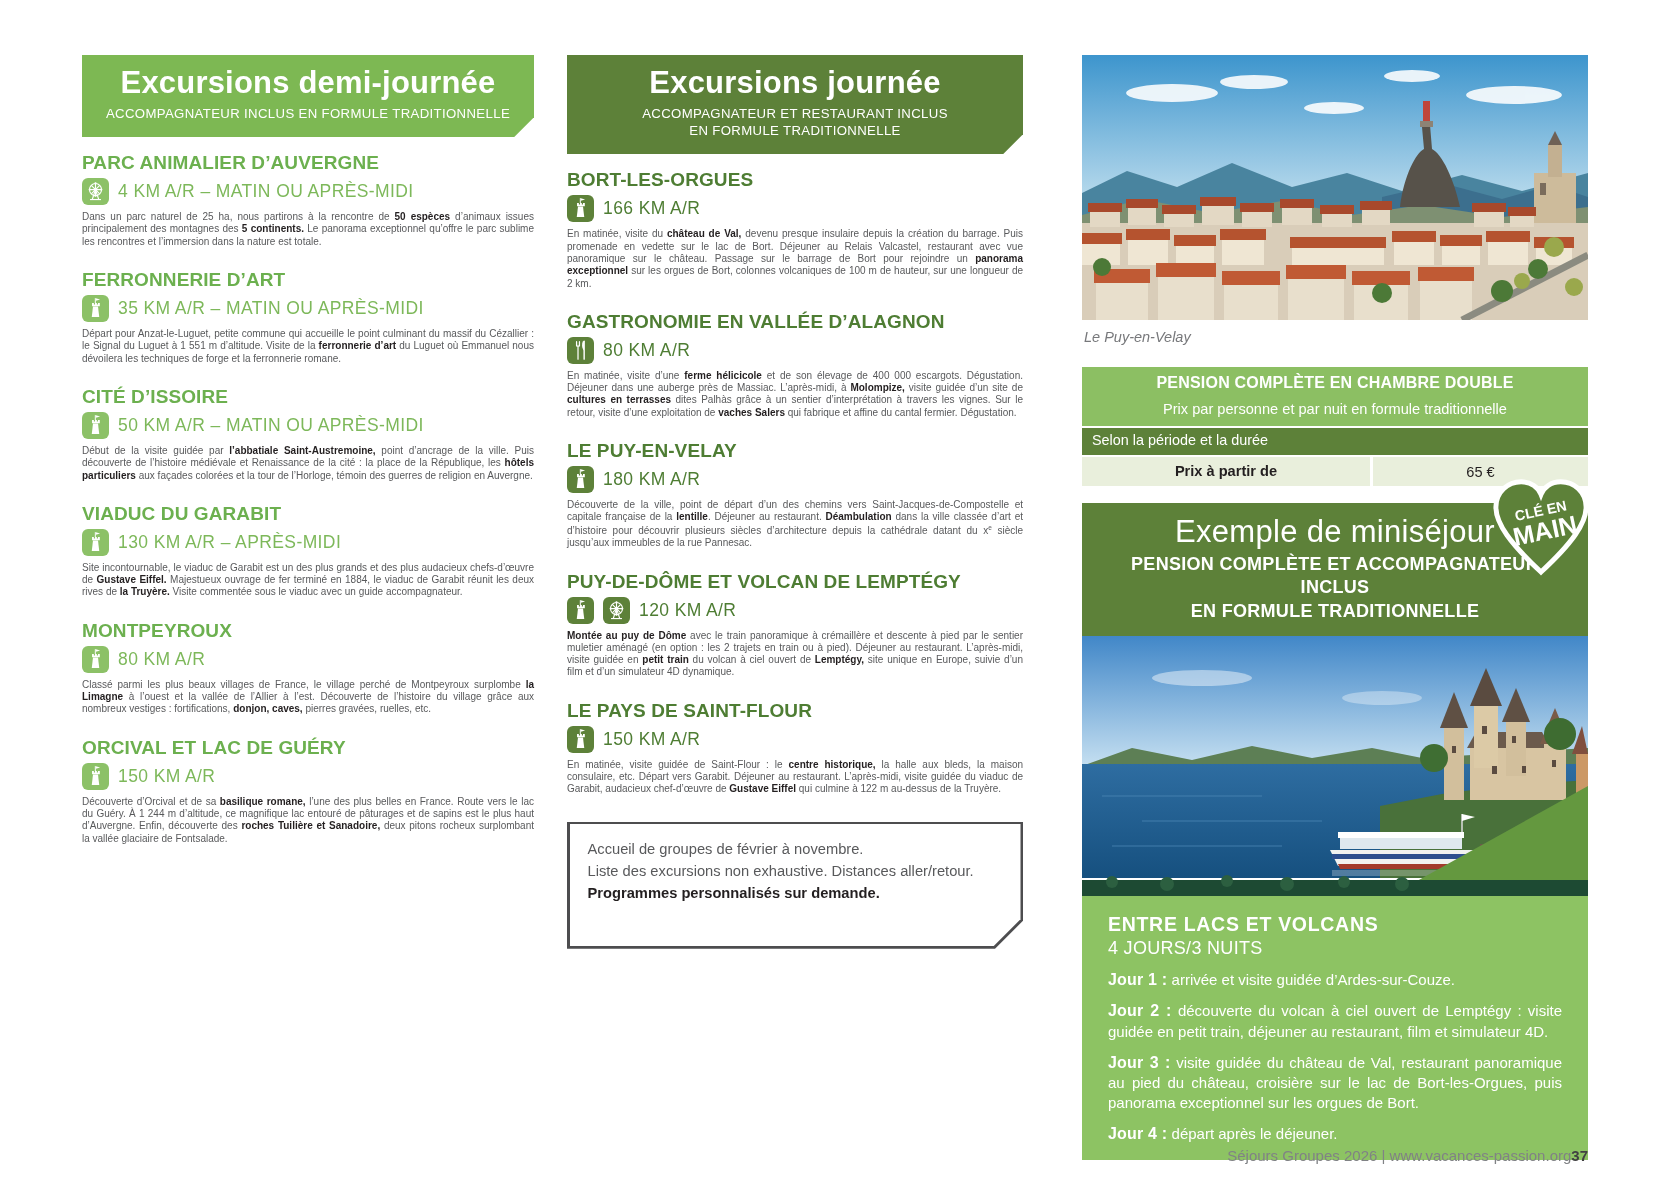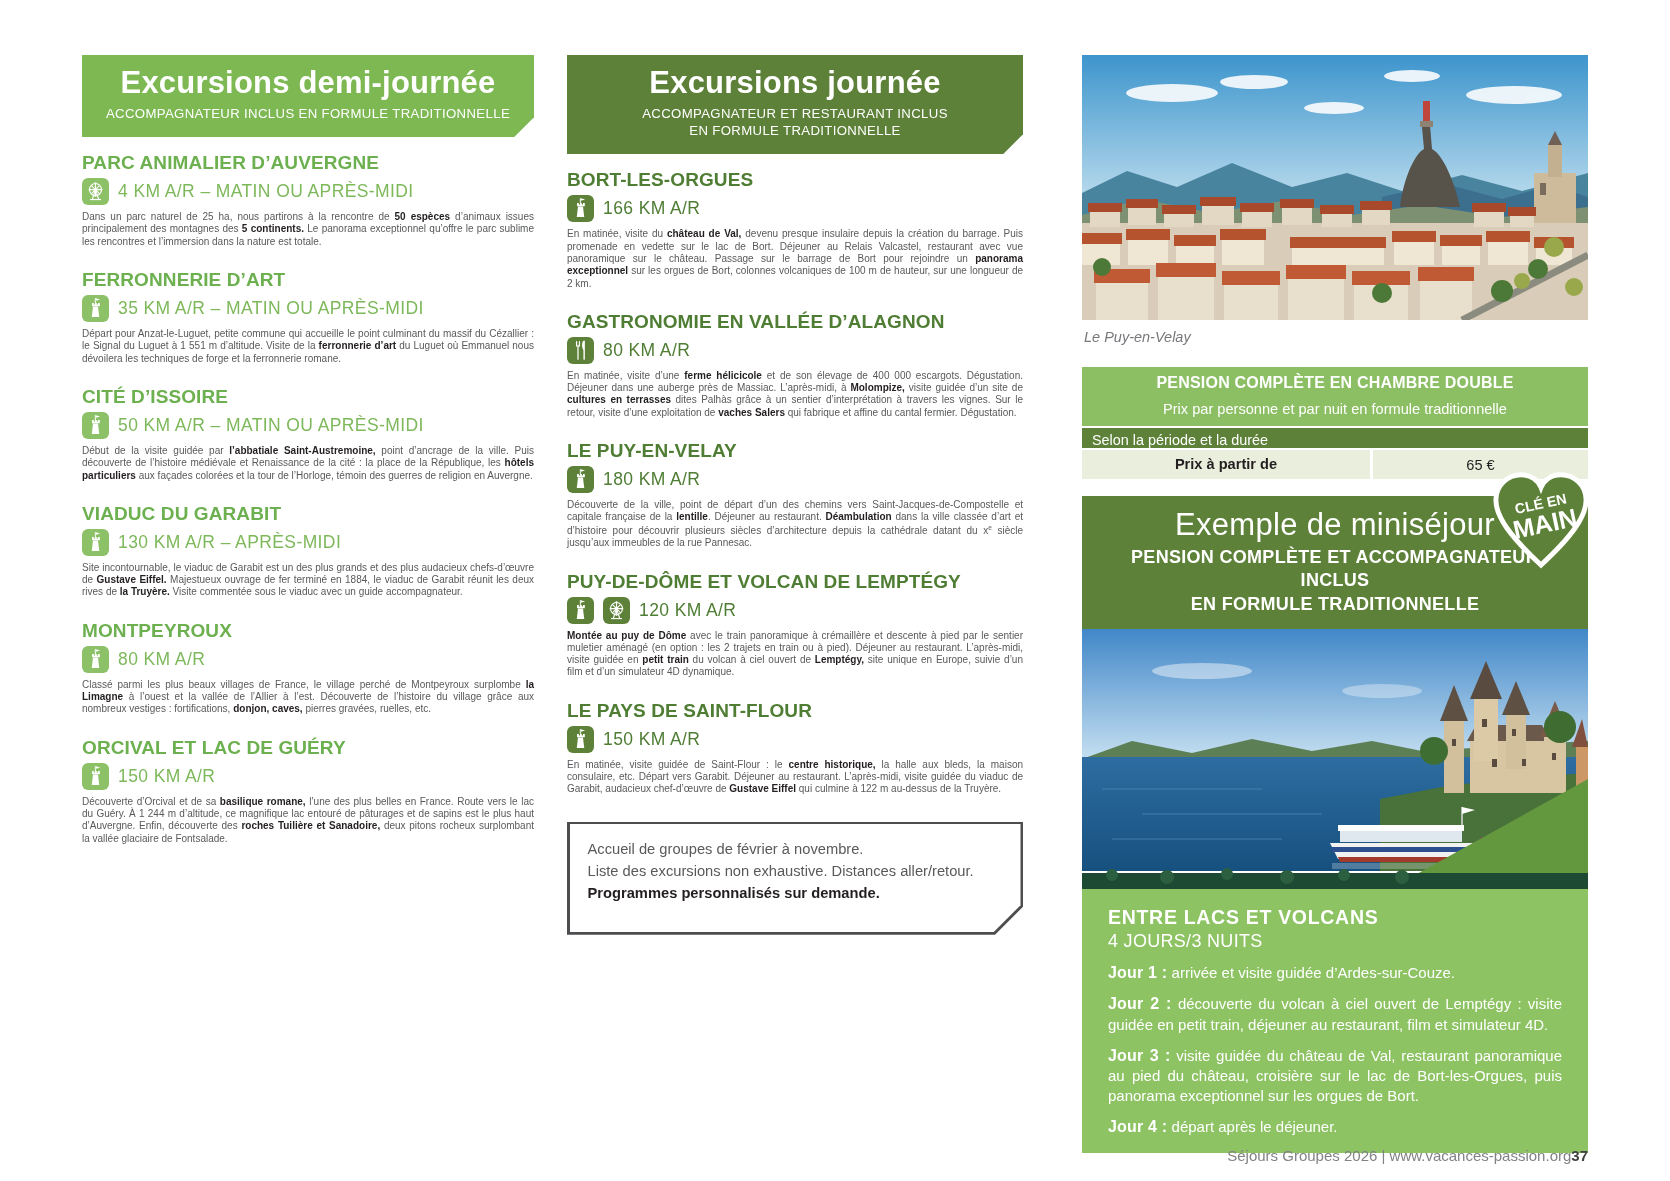--- a/index.html
+++ b/index.html
@@ -34,33 +34,33 @@
   .distance{font-size:17.5px;letter-spacing:.4px;}
   #col-left .distance{color:#7db85a;}
   #col-mid .distance{color:#4e7d33;}
   .body{margin:0;font-size:10px;line-height:1.23;text-align:justify;color:#58595b;}
   .body b{color:#231f20;}
   sup{font-size:.65em;}
 
   
   .notebox-outer{margin-top:26px;background:#4d4d4f;padding:2.5px;
     clip-path:polygon(0 0,100% 0,100% calc(100% - 28px),calc(100% - 28px) 100%,0 100%);}
-  .notebox-inner{background:#fff;padding:14px 18px 28px;
+  .notebox-inner{background:#fff;padding:14px 18px 42px;
     clip-path:polygon(0 0,100% 0,100% calc(100% - 27px),calc(100% - 27px) 100%,0 100%);}
   .note-line{font-size:14.7px;line-height:1.5;color:#58595b;}
   .note-line.bold{font-weight:bold;color:#231f20;}
 
   
   .photo{display:block;width:506px;}
   .caption{margin:9px 0 0 2px;font-size:14.5px;color:#77787b;font-style:italic;}
   .price-table{margin-top:22px;}
   .t-head{background:#8cbf63;color:#fff;text-align:center;padding:7px 4px 9px;}
   .t-head .t1{font-size:16px;font-weight:bold;letter-spacing:.2px;}
   .t-head .t2{font-size:14.6px;margin-top:9px;}
-  .t-dark{background:#5d8139;color:#fff;font-size:14.4px;padding:4px 10px 0;margin-top:2px;}
+  .t-dark{background:#5d8139;color:#fff;font-size:14.4px;padding:4px 10px 7px;margin-top:2px;}
   .t-row{display:flex;gap:3px;margin-top:2px;color:#231f20;font-size:14.6px;}
   .t-cell-l{flex:1;background:#e9efdc;padding:6px 10px 7px;font-weight:bold;text-align:center;}
   .t-cell-r{width:215px;background:#e9efdc;display:flex;align-items:center;justify-content:center;}
 
   .ministay{position:relative;margin-top:17px;}
   .ms-band{background:#5d8139;color:#fff;text-align:center;padding:11px 28px 13px;}
   .ms-band h2{margin:0;font-size:31px;font-weight:normal;letter-spacing:.3px;}
   .ms-sub{font-size:18px;font-weight:bold;letter-spacing:.3px;line-height:1.3;margin-top:3px;}
   .badge{position:absolute;top:-30px;right:-8px;width:110px;height:110px;z-index:5;}
   .program{background:#8dc363;color:#fff;padding:17px 26px 16px;}

